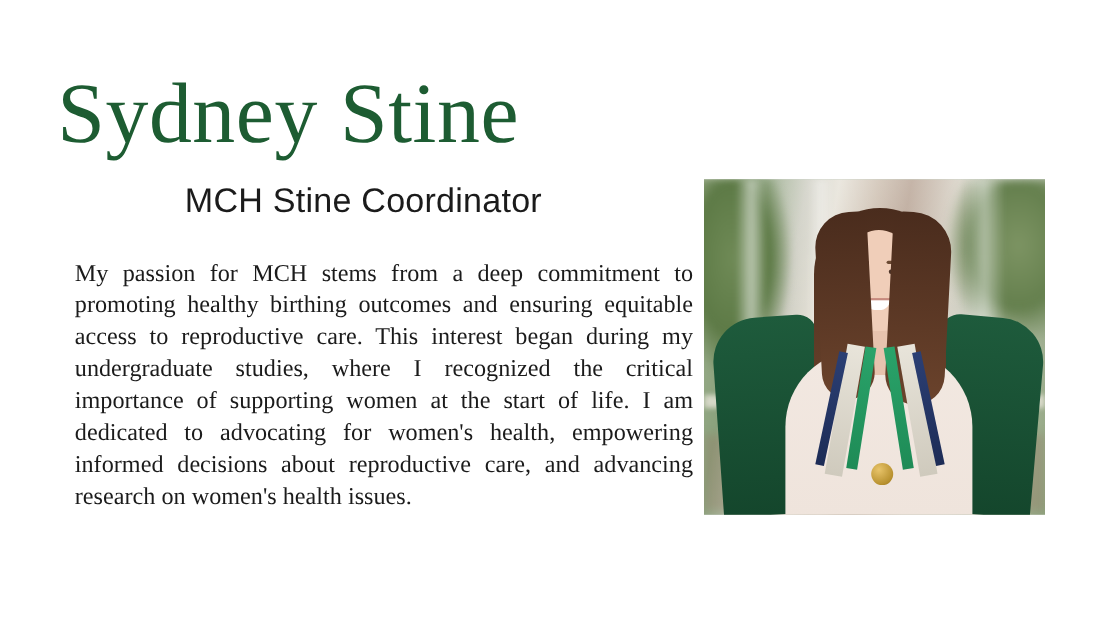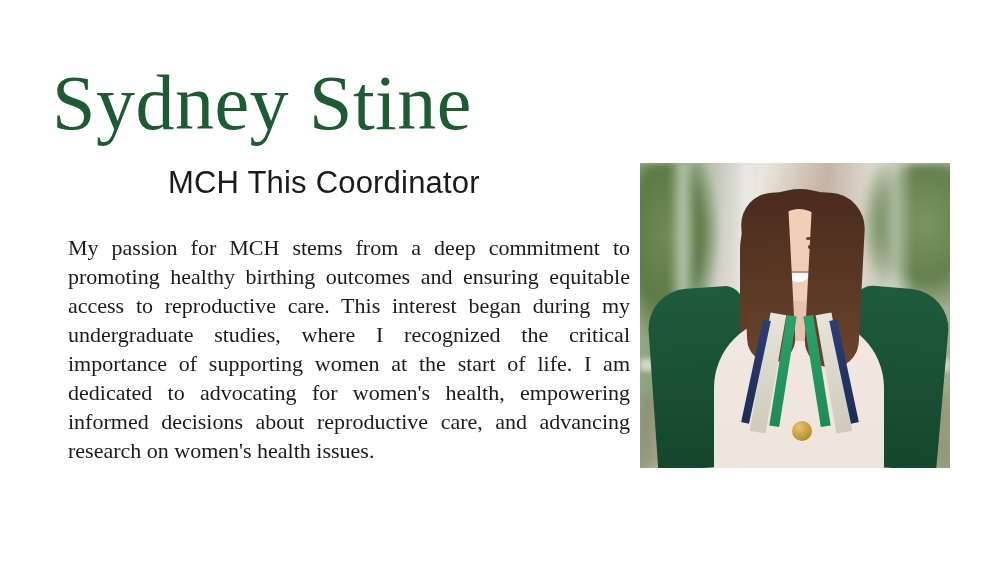--- a/index.html
+++ b/index.html
@@ -261,21 +261,21 @@
     background: radial-gradient(circle at 35% 30%, #e8c46a 0%, #b8912f 70%, #8d6c18 100%);
   }
 </style>
 </head>
 <body>
 
 <div class="slide">
 
   <div class="name-title">Sydney Stine</div>
 
-  <div class="role-title">MCH This Coordinator</div>
+  <div class="role-title">MCH Stine Coordinator</div>
 
   <div class="bio">My passion for MCH stems from a deep commitment to promoting healthy birthing outcomes and ensuring equitable access to reproductive care. This interest began during my undergraduate studies, where I recognized the critical importance of supporting women at the start of life. I am dedicated to advocating for women's health, empowering informed decisions about reproductive care, and advancing research on women's health issues.</div>
 
   <div class="photo">
     <div class="photo-bg"></div>
     <div class="greenery"></div>
     <div class="greenery2"></div>
     <div class="col c1"></div>
     <div class="col c2"></div>
     <div class="col c3"></div>

